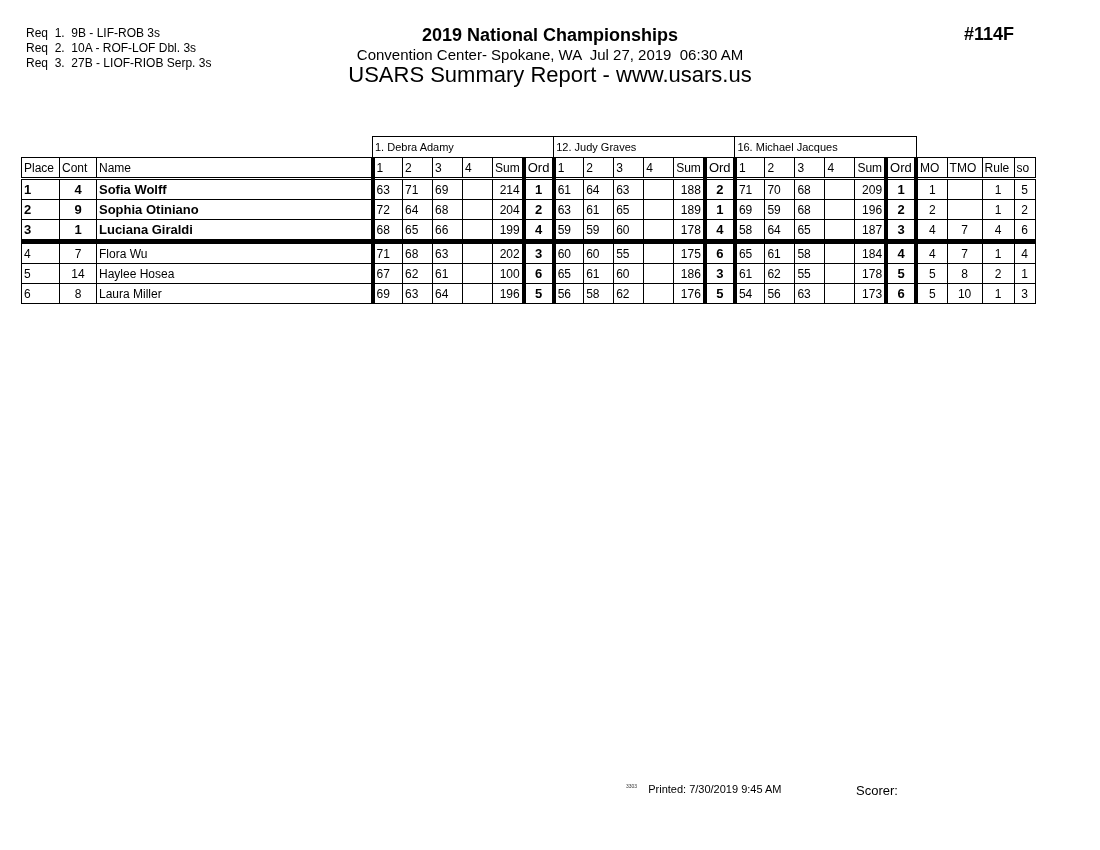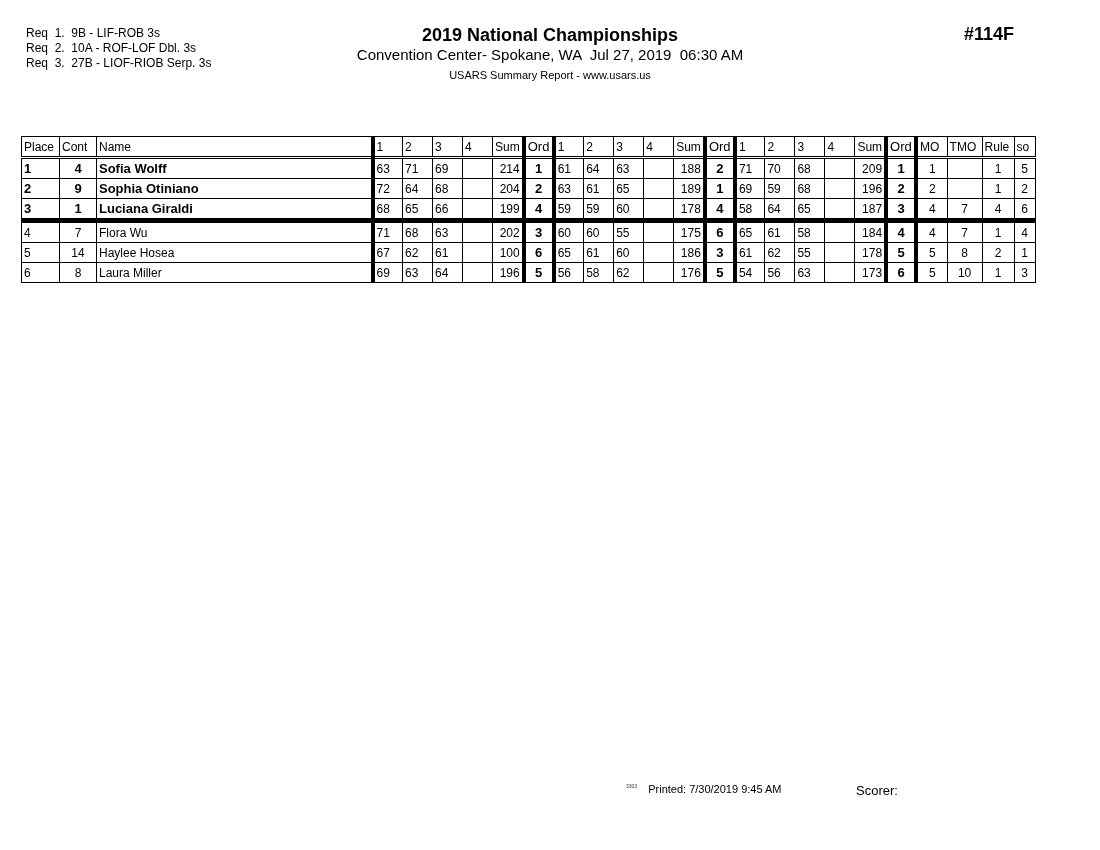--- a/index.html
+++ b/index.html
@@ -3,21 +3,21 @@
 <meta charset="utf-8">
 <style>
   html, body { margin: 0; padding: 0; background: #ffffff; }
   body { width: 1100px; height: 850px; position: relative; overflow: hidden; font-family: "Liberation Sans", sans-serif; color: #000; }
   .req { position: absolute; left: 26px; top: 26px; font-size: 12px; line-height: 15px; }
   .req div { white-space: pre; }
   .center-hdr { position: absolute; left: 300px; width: 500px; top: 24px; text-align: center; }
   .t1 { font-size: 18px; font-weight: bold; line-height: 22px; }
   .t2 { font-size: 15px; line-height: 18px; white-space: pre; }
   .t3 { font-size: 19px; font-weight: bold; line-height: 24px; }
-  .t4 { font-size: 11px; line-height: 22px; }
+  .t4 { font-size: 22px; line-height: 22px; }
   .eventno { position: absolute; left: 964px; top: 24px; font-size: 18px; font-weight: bold; }
 
   table.grid { position: absolute; left: 21px; top: 136px; border-collapse: collapse; table-layout: fixed; font-size: 12px; }
   table.grid td { padding: 0 2px; height: 19px; border: 1px solid #000; white-space: nowrap; overflow: hidden; }
   tr.judges td { height: 20px; font-size: 11px; vertical-align: middle; }
   tr.judges td.blank { border: none; }
   tr.colhdr td { text-align: left; border-bottom: 3px double #000; }
   tr.colhdr td.left { text-align: left; }
   td.c { text-align: center; }
   td.r { text-align: right; }
@@ -69,20 +69,27 @@
       <col style="width:30px">
       <col style="width:30px">
       <col style="width:30px">
       <col style="width:30px">
     <col style="width:31px">
       <col style="width:35px">
       <col style="width:32px">
       <col style="width:21px">
   </colgroup>
   <tbody id="tbody">
+    <tr class="judges">
+      <td class="blank" colspan="3"></td>
+      <td colspan="6" class="l">1.  Debra Adamy</td>
+      <td colspan="6" class="l">12.  Judy Graves</td>
+      <td colspan="6" class="l">16.  Michael Jacques</td>
+      <td class="blank" colspan="4"></td>
+    </tr>
     <tr class="colhdr" id="colhdr">
       <td class="left">Place</td>
       <td style="font-weight: normal;">Cont</td>
       <td class="left">Name</td>
     <td class="jstart" style="font-weight: normal;">1</td>
         <td style="font-weight: normal;">2</td>
         <td style="font-weight: normal;">3</td>
         <td style="font-weight: normal;">4</td>
         <td style="font-weight: normal;">Sum</td>
         <td class="ord" style="font-weight: normal;">Ord</td>

